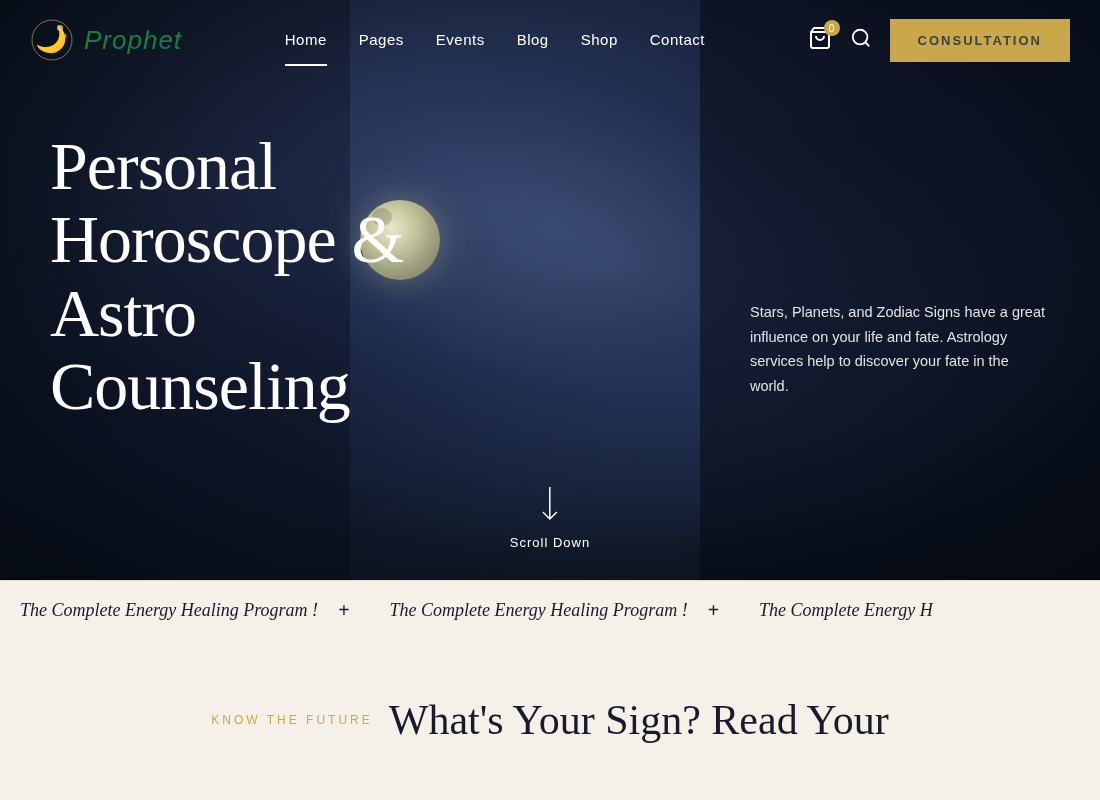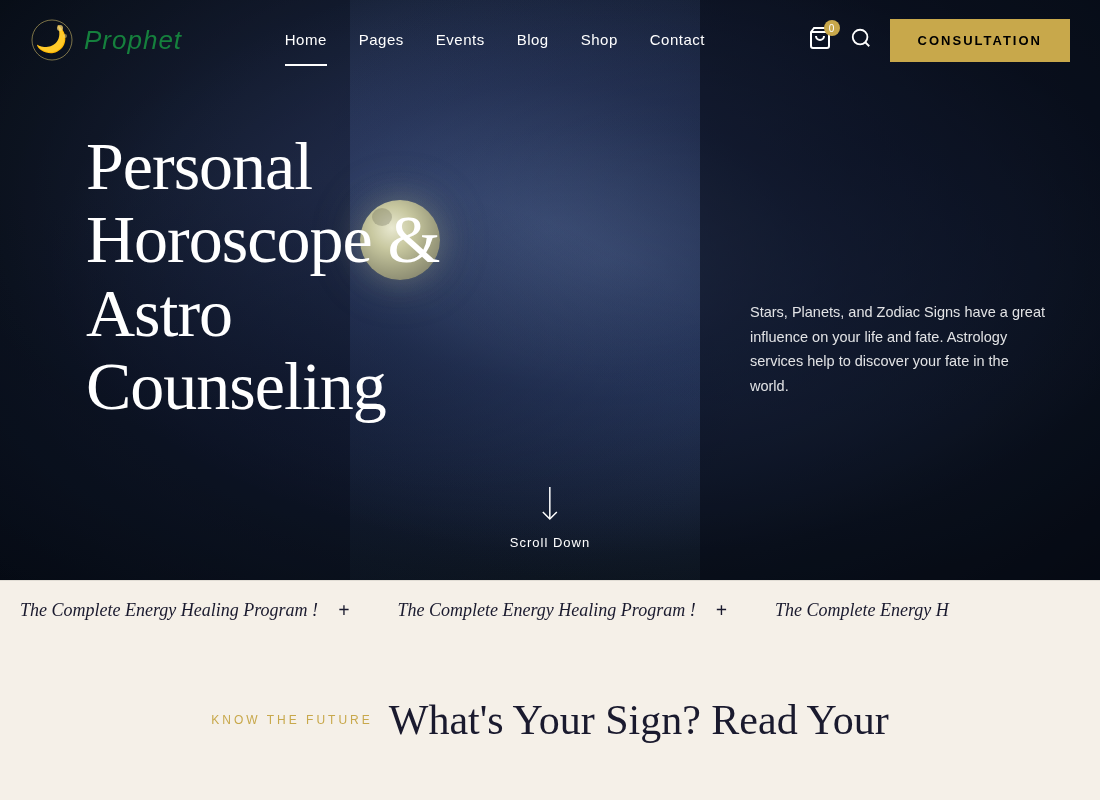--- a/index.html
+++ b/index.html
@@ -70,21 +70,21 @@
       width: 16px;
       height: 16px;
       border-radius: 50%;
       display: flex;
       align-items: center;
       justify-content: center;
       font-family: Arial, sans-serif;
     }
     .consultation-btn {
       background: #c8a84b;
-      color: #000000;
+      color: #404040;
       border: none;
       padding: 14px 28px;
       font-size: 13px;
       font-family: Arial, sans-serif;
       letter-spacing: 2px;
       cursor: pointer;
       font-weight: bold;
       text-transform: uppercase;
     }
 
@@ -156,21 +156,20 @@
     .hero-headline {
       position: absolute;
       left: 50px;
       top: 130px;
       color: #fff;
       font-size: 68px;
       font-family: Georgia, serif;
       font-weight: normal;
       line-height: 1.08;
       letter-spacing: -1px;
-      margin-left: 36px;
     }
     .hero-description {
       position: absolute;
       right: 50px;
       top: 300px;
       width: 300px;
       color: rgba(255,255,255,0.88);
       font-size: 14.5px;
       line-height: 1.7;
       font-family: Arial, sans-serif;
@@ -207,21 +206,21 @@
       background: #f5f0e8;
       display: flex;
       align-items: center;
       overflow: hidden;
       border-top: 1px solid rgba(0,0,0,0.08);
     }
     .ticker-content {
       display: flex;
       align-items: center;
       white-space: nowrap;
-      gap: 8px;
+      gap: 0;
       text-align: right;
     }
     .ticker-item {
       display: flex;
       align-items: center;
       gap: 20px;
       padding: 0 20px;
     }
     .ticker-text {
       font-family: Georgia, serif;

